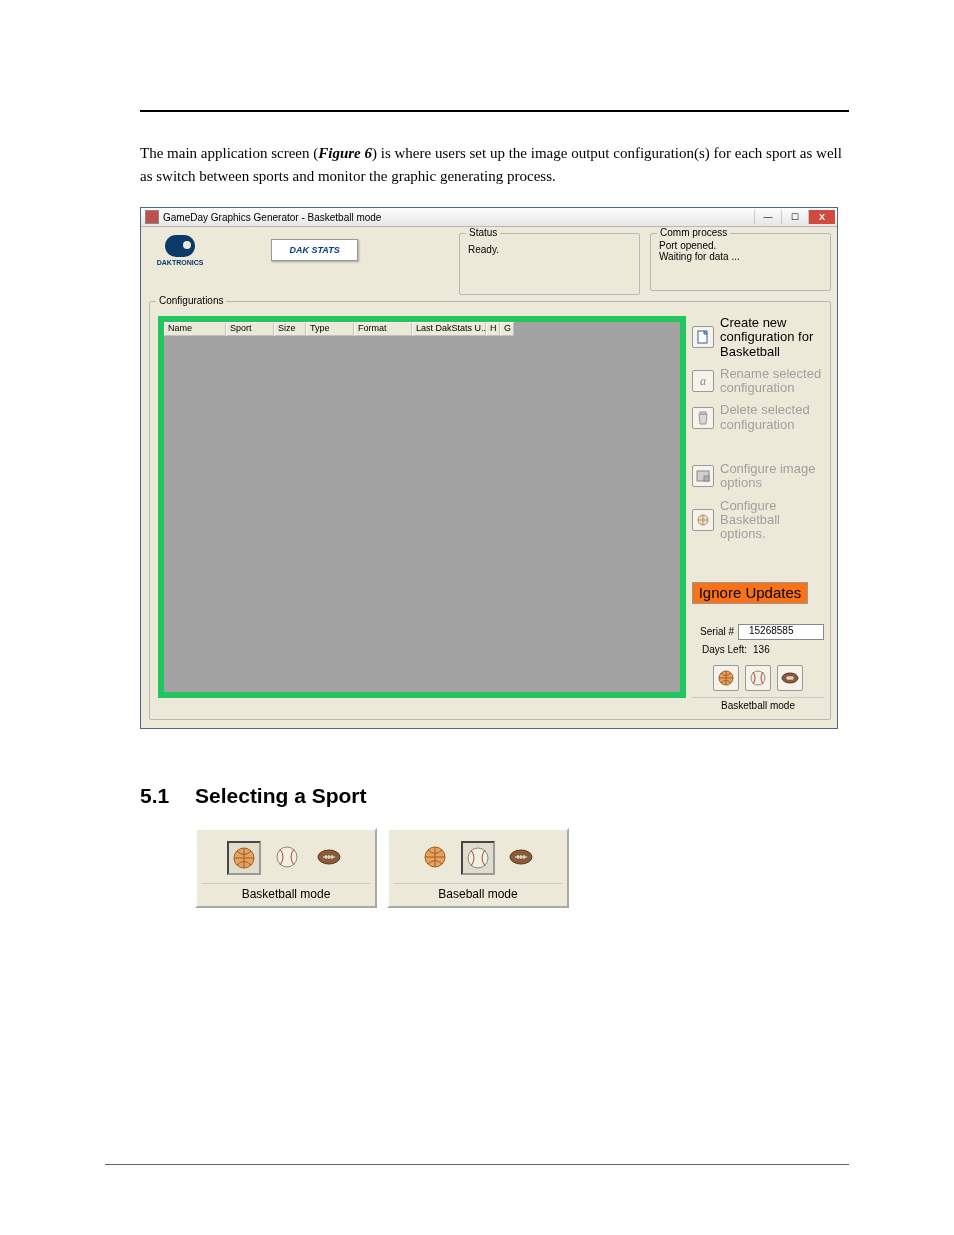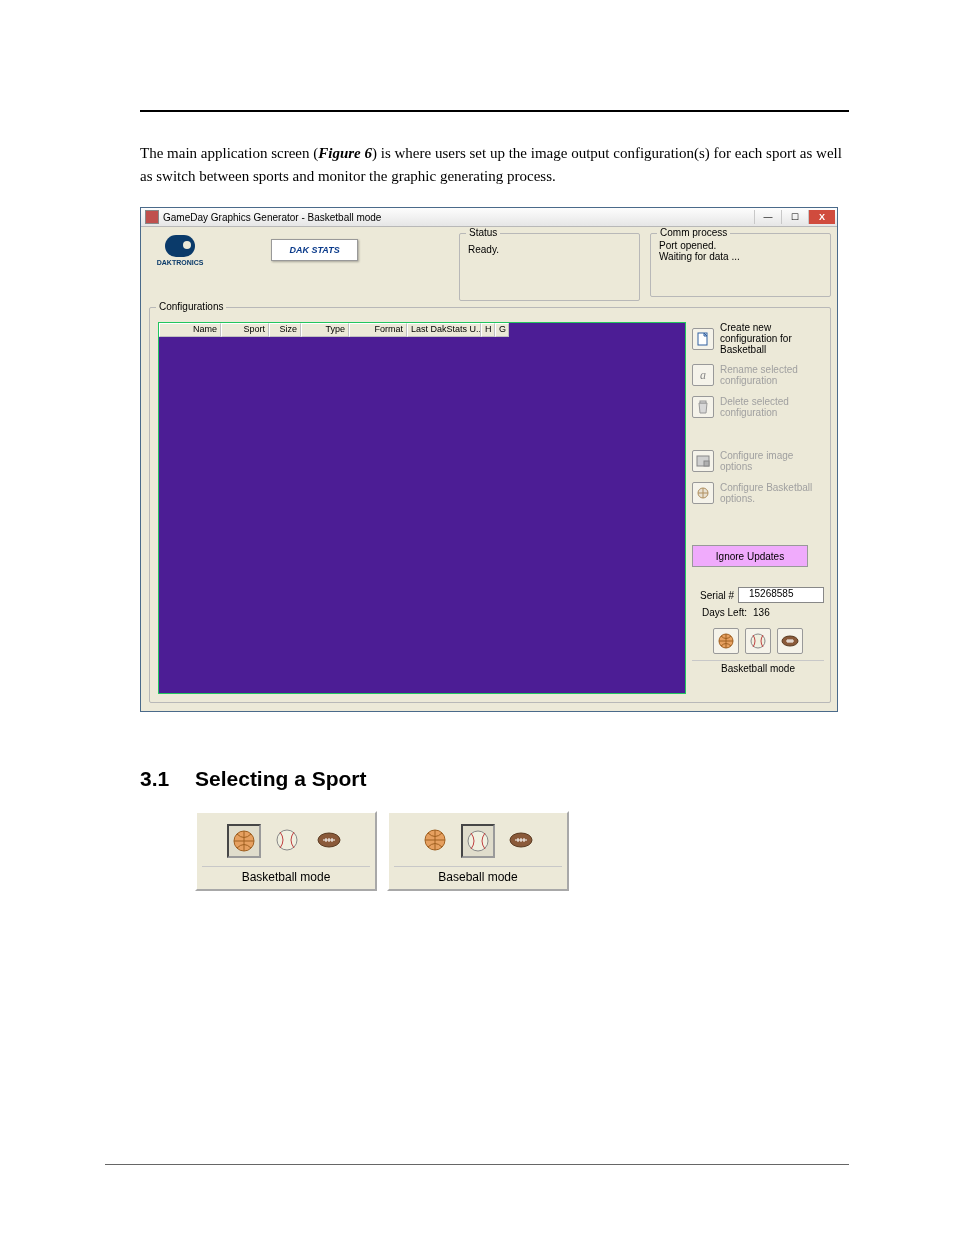--- a/index.html
+++ b/index.html
@@ -134,45 +134,44 @@
     color: #0a3a8a;
     font-style: italic;
     font-weight: bold;
     font-size: 9px;
     box-shadow: 1px 1px 2px rgba(0,0,0,.3);
   }
   .groupbox {
     border: 1px solid #b8b8b8;
     border-radius: 2px;
     position: relative;
-    padding: 10px 6px 16px 8px;
+    padding: 10px 6px 10px 8px;
   }
   .groupbox > .legend {
     position: absolute;
     top: -7px; left: 6px;
     background: #ece9d8;
     padding: 0 3px;
     font-size: 10px;
   }
   .status-gb { flex: 0 0 165px; height: 40px; }
   .comm-gb { flex: 0 0 165px; height: 40px; padding-top:6px;}
   .spacer-top { width: 86px; }
 
   .config-gb {
     padding: 14px 6px 8px 8px;
     display: flex;
     gap: 6px;
   }
   .listview {
-    background: #4c1d95;
-    border: 1px solid #22c55e;
+    background: #a3a3a3;
+    border: 6px solid #22c55e;
     height: 370px;
     flex: 1;
     position: relative;
-    text-align: right;
   }
   .col-headers {
     display: flex;
     height: 14px;
   }
   .col-h {
     border: 1px solid #c0c0c0;
     border-left: 1px solid #fff;
     border-top: 1px solid #fff;
     background: #ece9d8;
@@ -197,27 +196,27 @@
   .icon-btn {
     width: 20px; height: 20px;
     border: 1px solid #999;
     background: #f5f3ea;
     display: flex; align-items: center; justify-content: center;
     font-size: 12px;
     border-radius: 2px;
     flex-shrink: 0;
   }
   .disabled-lbl { color: #a0a0a0; }
-  .action-lbl { font-size: 10px; line-height: 1.1; }
+  .action-lbl { font-size: 13px; line-height: 1.1; }
   .ignore-btn {
     border: 1px solid #999;
-    background: #f0abfc;
+    background: #f97316;
     height: 20px;
     display: flex; align-items: center; justify-content: center;
-    font-size: 10px;
+    font-size: 15px;
     margin: 32px 16px 20px 0;
   }
   .serial-row { display: flex; align-items: center; gap: 4px; justify-content: flex-end;}
   .serial-input {
     border: 1px solid #888;
     background: #fff;
     width: 64px; height: 14px;
     padding: 0 10px;
     font-size: 10px;
   }
@@ -407,21 +406,21 @@
                 </svg>
             </div>
           </div>
           <div class="mode-label">Basketball mode</div>
         </div>
       </div>
     </div>
   </div>
 
   <h2 class="subsection">
-    <span class="num">3.1</span><span>Selecting a Sport</span>
+    <span class="num">5.1</span><span>Selecting a Sport</span>
   </h2>
 
 
   <div class="fig7-row">
     <div class="mode-panel">
       <div class="icons">
         <div class="big-icon selected">
           <svg width="24" height="24">
               <circle cx="12" cy="12" r="10" fill="#e6a060" stroke="#a06020"></circle>
               <path d="M2 12 H22 M12 2 V22 M5 5 Q12 12 19 5 M5 19 Q12 12 19 19" stroke="#a06020" fill="none"></path>

